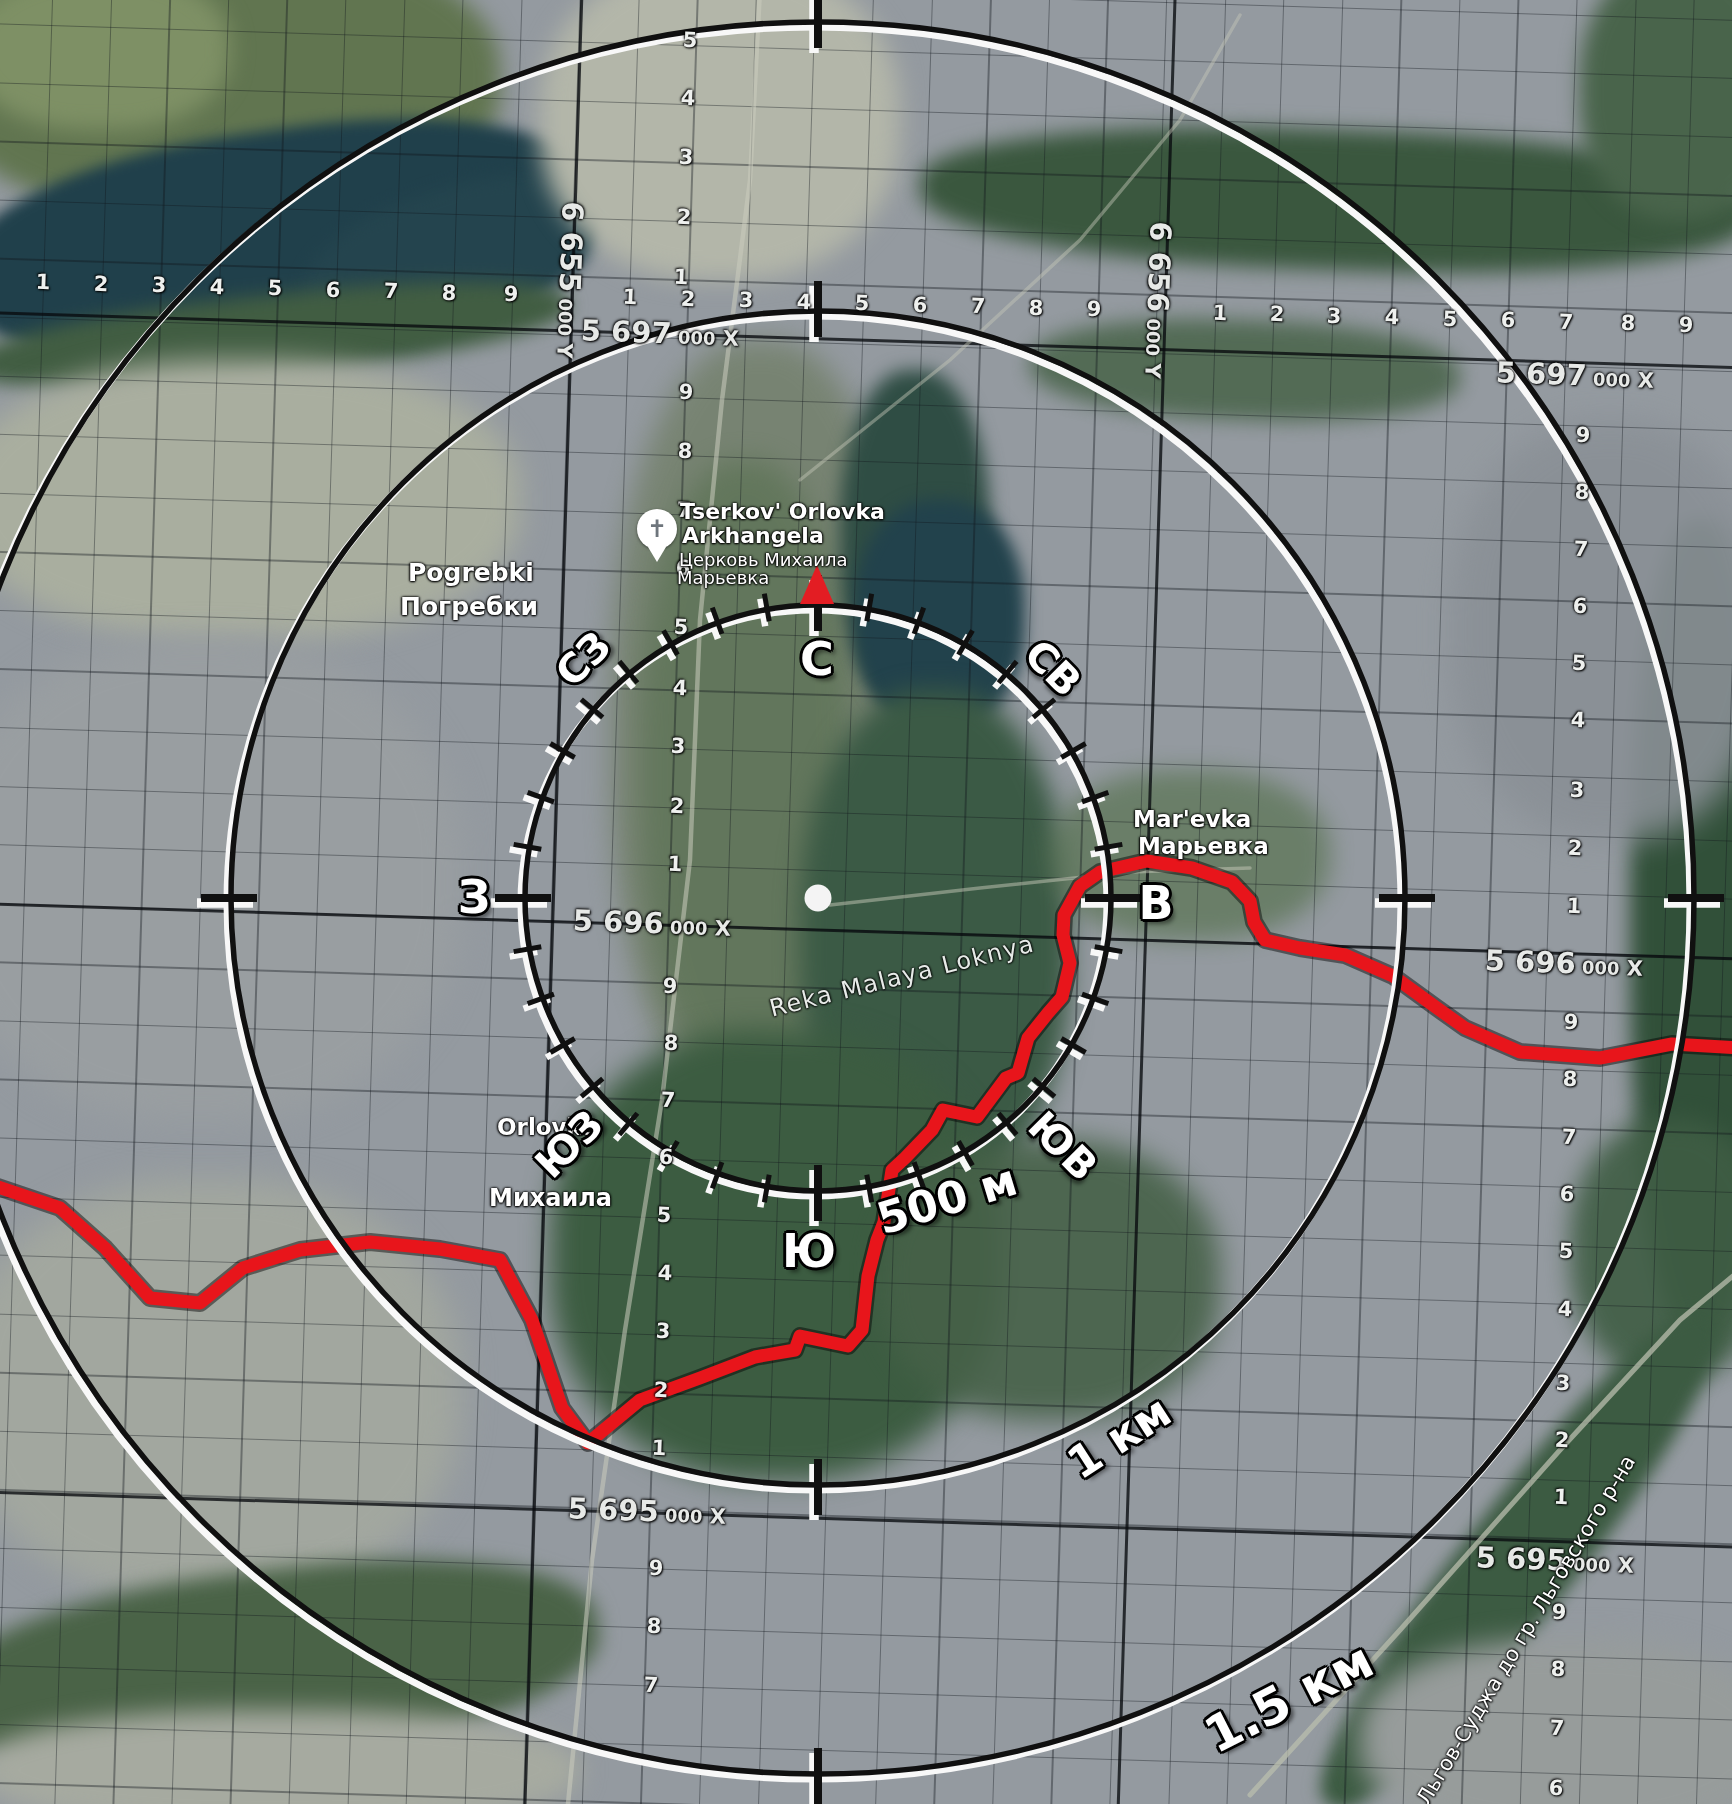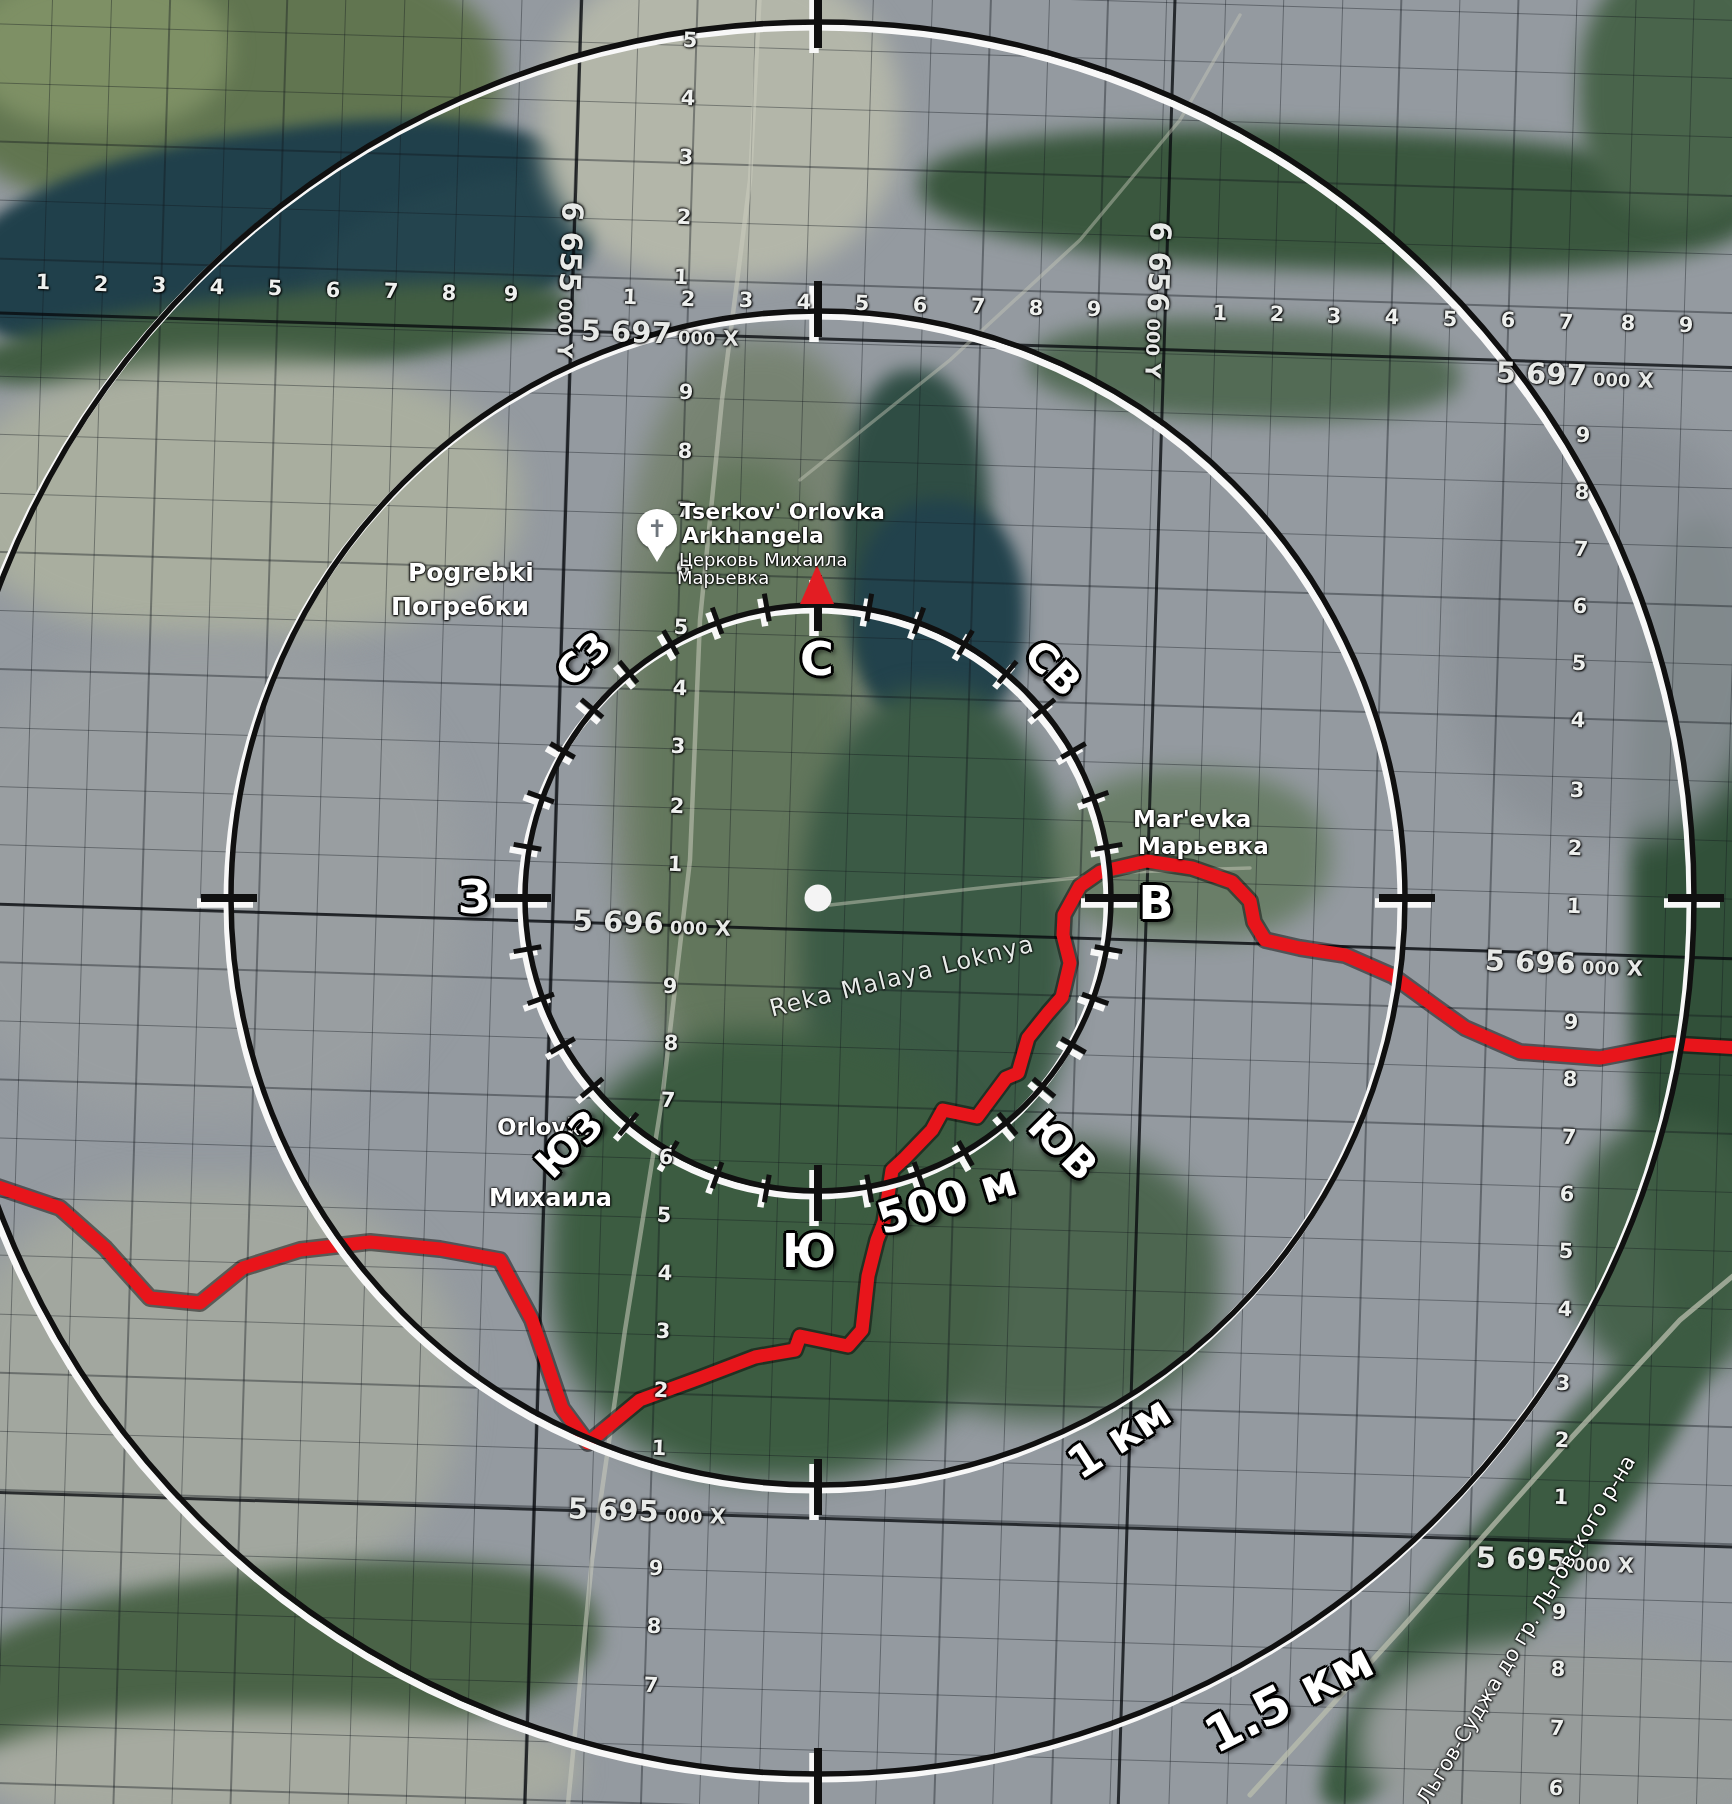--- a/index.html
+++ b/index.html
@@ -270,21 +270,21 @@
       <div class="kmlabel" style="left: 652px; top: 923px; transform: translate(-50%, -50%) rotate(2deg);"><span class="km-main">5 696</span><span class="km-sub"> 000</span><span class="km-axis"> X</span></div>
       <div class="kmlabel" style="left: 647px; top: 1511px; transform: translate(-50%, -50%) rotate(2deg);"><span class="km-main">5 695</span><span class="km-sub"> 000</span><span class="km-axis"> X</span></div>
       <div class="kmlabel" style="left: 1575px; top: 375px; transform: translate(-50%, -50%) rotate(2deg);"><span class="km-main">5 697</span><span class="km-sub"> 000</span><span class="km-axis"> X</span></div>
       <div class="kmlabel" style="left: 1564px; top: 963px; transform: translate(-50%, -50%) rotate(2deg);"><span class="km-main">5 696</span><span class="km-sub"> 000</span><span class="km-axis"> X</span></div>
       <div class="kmlabel" style="left: 1555px; top: 1560px; transform: translate(-50%, -50%) rotate(2deg);"><span class="km-main">5 695</span><span class="km-sub"> 000</span><span class="km-axis"> X</span></div>
       <div class="kmlabel" style="left: 570px; top: 280px; transform: translate(-50%, -50%) rotate(92deg);"><span class="km-main">6 655</span><span class="km-sub"> 000</span><span class="km-axis"> Y</span></div>
       <div class="kmlabel" style="left: 1158px; top: 300px; transform: translate(-50%, -50%) rotate(92deg);"><span class="km-main">6 656</span><span class="km-sub"> 000</span><span class="km-axis"> Y</span></div>
     </div>
 
   <div class="maplabel" style="left:408px;top:558px;font-size:25px;font-weight:600;">Pogrebki</div>
-  <div class="maplabel" style="left:391px;top:592px;font-size:25px;font-weight:600;">Погребки</div>
+  <div class="maplabel" style="left:400px;top:592px;font-size:25px;font-weight:600;">Погребки</div>
 
   <div class="maplabel" style="left:680px;top:499px;font-size:22px;font-weight:600;">Tserkov' Orlovka</div>
   <div class="maplabel" style="left:682px;top:523px;font-size:22px;font-weight:600;">Arkhangela</div>
   <div class="maplabel" style="left:679px;top:549px;font-size:18px;">Церковь Михаила</div>
   <div class="maplabel" style="left:677px;top:567px;font-size:18px;">Марьевка</div>
 
   <div class="maplabel" style="left:1133px;top:806px;font-size:23px;font-weight:600;">Mar'evka</div>
   <div class="maplabel" style="left:1122px;top:833px;font-size:23px;font-weight:600;padding-left:16px;">Марьевка</div>
 
   <div class="maplabel" style="left:497px;top:1114px;font-size:23px;font-weight:600;">Orlovka</div>

